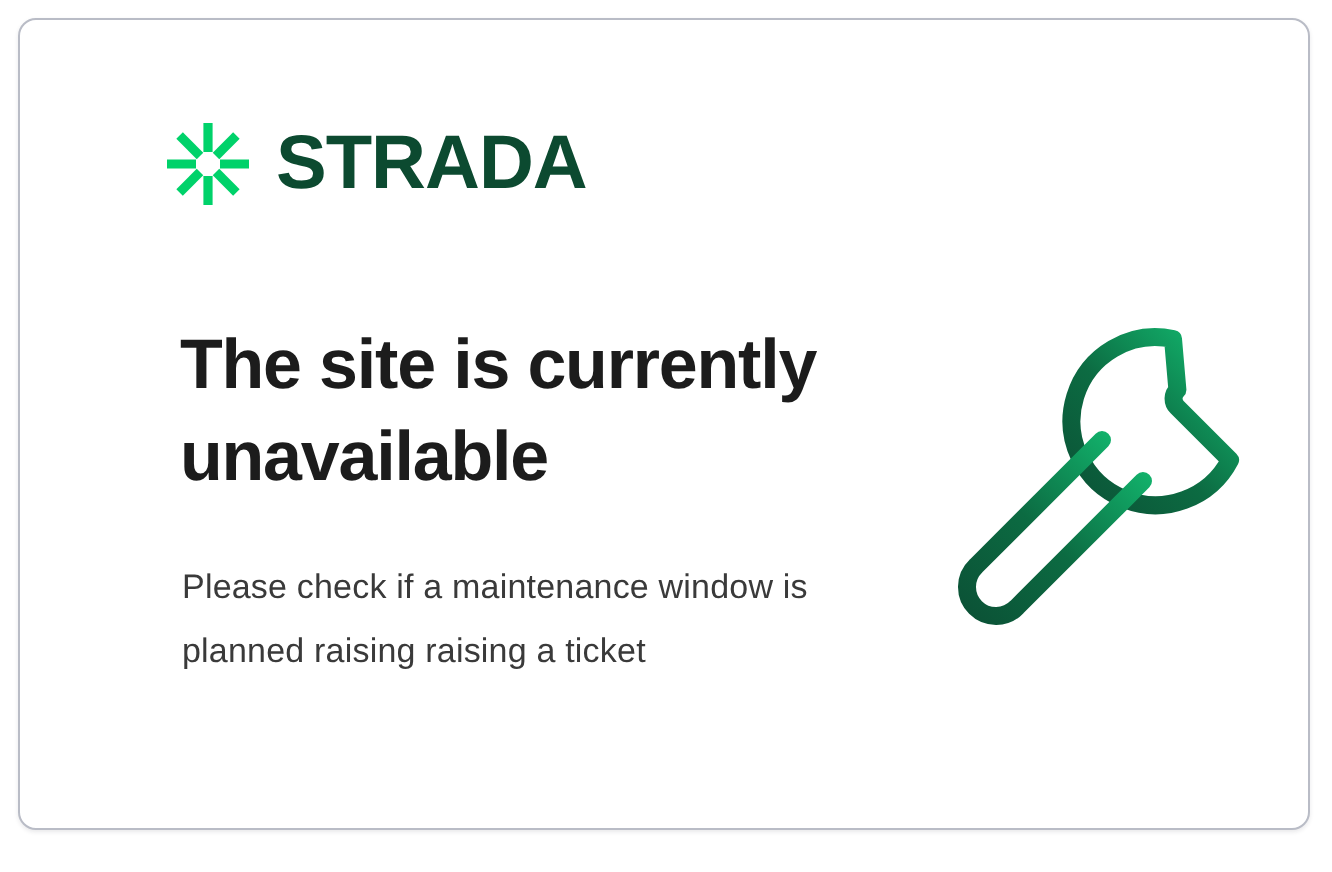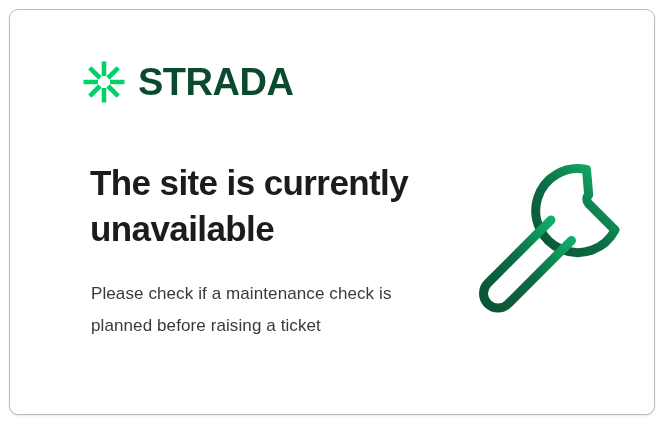--- a/index.html
+++ b/index.html
@@ -119,21 +119,21 @@
           <line x1="36.2" y1="7.8" x2="26" y2="18"></line>
           <line x1="18" y1="26" x2="7.8" y2="36.2"></line>
         </g>
       </svg>
     </span>
     <span class="brand-word">STRADA</span>
   </div>
 
   <h1 class="headline">The site is currently unavailable</h1>
 
-  <p class="body-copy">Please check if a maintenance check is planned before raising a ticket</p>
+  <p class="body-copy">Please check if a maintenance window is planned raising raising a ticket</p>
 
   <div class="illustration">
     <svg viewBox="0 0 176 170" aria-hidden="true">
       <defs>
         <linearGradient id="wrenchGrad" x1="0" y1="1" x2="1" y2="0">
           <stop offset="0%" stop-color="#0b5236"></stop>
           <stop offset="45%" stop-color="#0c6b42"></stop>
           <stop offset="100%" stop-color="#13bd72"></stop>
         </linearGradient>
       </defs>

